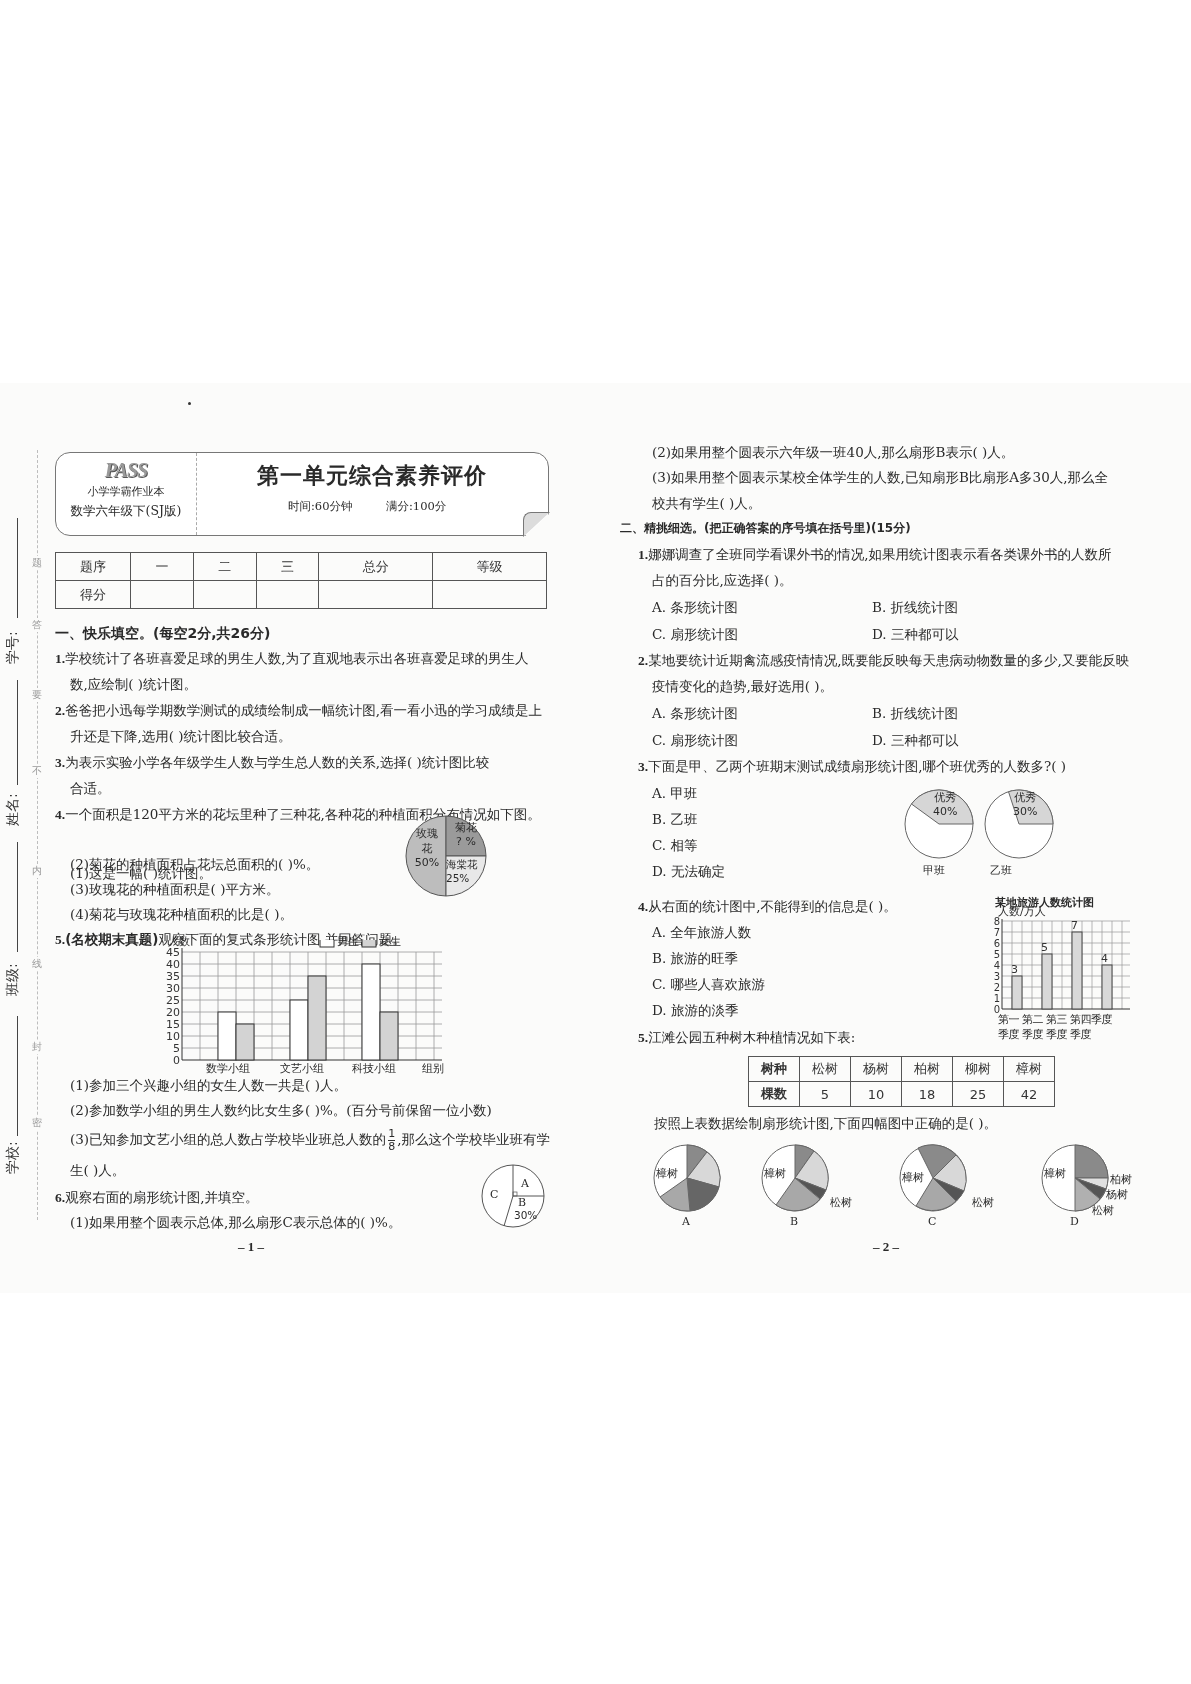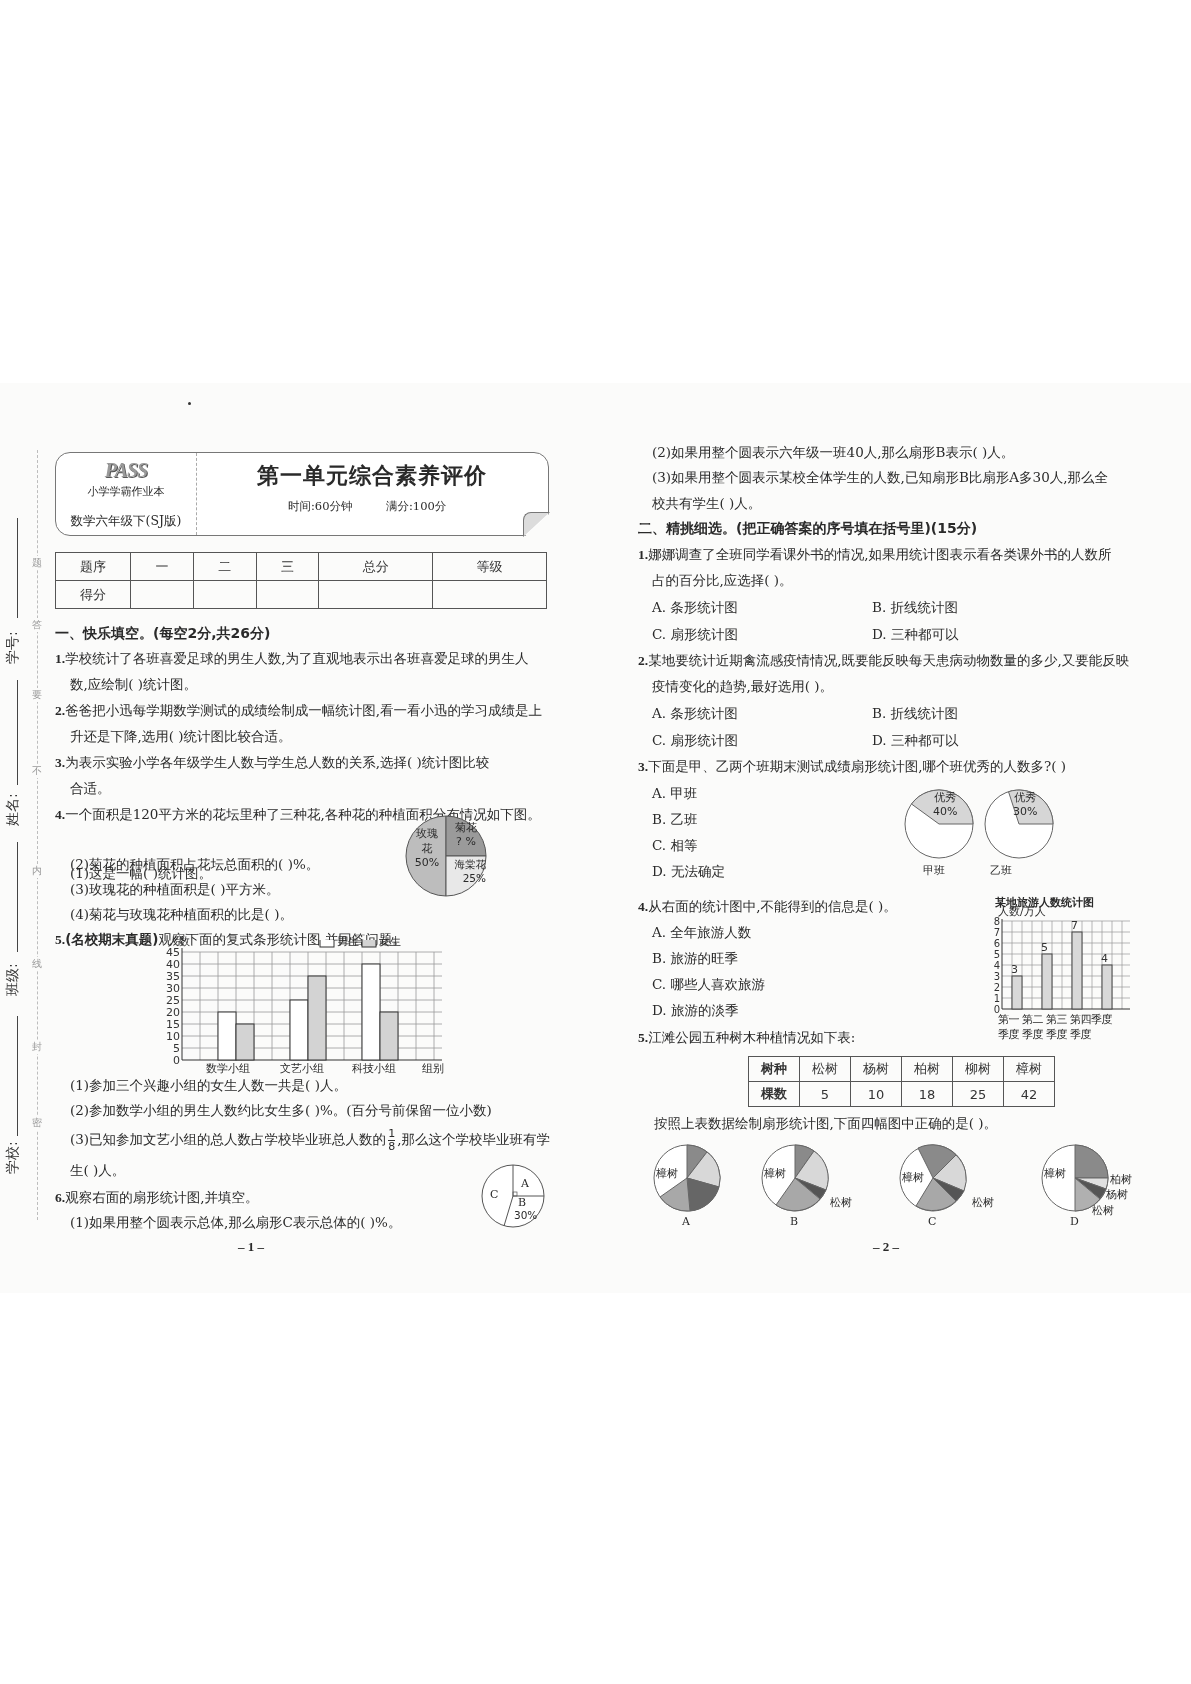--- a/index.html
+++ b/index.html
@@ -55,21 +55,21 @@
   <div class="side-line" style="top:842px;height:110px"></div>
   <div class="side-label" style="top:996px">班级:</div>
   <div class="side-line" style="top:1016px;height:120px"></div>
   <div class="side-label" style="top:1174px">学校:</div>
 </div>
 
 <div class="header-box">
   <div class="header-left">
     <div class="pass-logo">PASS</div>
     <div class="sans" style="font-size:11px;margin-top:2px">小学学霸作业本</div>
-    <div style="font-size:12.5px;margin-top:14px">数学六年级下(SJ版)</div>
+    <div style="font-size:12.5px;margin-top:4px">数学六年级下(SJ版)</div>
   </div>
   <div class="abs" style="left:140px;top:8px;width:352px;text-align:center;font-size:22px;font-weight:bold;font-family:'DejaVu Serif',serif;letter-spacing:1px">第一单元综合素养评价</div>
   <div class="abs" style="left:232px;top:46px;font-size:11.5px">时间:60分钟</div>
   <div class="abs" style="left:330px;top:46px;font-size:11.5px">满分:100分</div>
   <div class="fold-cut"></div>
   <div class="fold"></div>
 </div>
 
 <table class="score">
   <tbody>
@@ -110,21 +110,21 @@
 <div class="abs t" style="left:70px;top:905px">(4)菊花与玫瑰花种植面积的比是(          )。</div>
 
 <div class="abs" style="left:404px;top:814px;width:84px;height:84px">
   <svg width="84" height="84" viewBox="0 0 84 84">
     <path d="M42,42 L42,2 A40,40 0 0 0 42,82 Z" fill="#bdbdbd" stroke="#555" stroke-width="1"></path>
     <path d="M42,42 L42,2 A40,40 0 0 1 82,42 Z" fill="#9a9a9a" stroke="#555" stroke-width="1"></path>
     <path d="M42,42 L82,42 A40,40 0 0 1 42,82 Z" fill="#e8e8e8" stroke="#555" stroke-width="1"></path>
   </svg>
   <div class="abs" style="left:8px;top:12px;font-size:11px;text-align:center;width:30px"><span>玫瑰</span><br><span>花</span><br><span class="sans">50%</span></div>
   <div class="abs" style="left:45px;top:6px;font-size:11px;text-align:center;width:34px"><span>菊花</span><br><span class="sans">? %</span></div>
-  <div class="abs" style="left:42px;top:44px;font-size:10.5px;text-align:right;width:40px"><span>海棠花</span><br><span class="sans">25%</span></div>
+  <div class="abs" style="left:42px;top:44px;font-size:10.5px;text-align:left;width:40px"><span>海棠花</span><br><span class="sans">25%</span></div>
 </div>
 
 <div class="abs t" style="left:55px;top:930px"><span class="num">5.</span><span class="sans bold">(名校期末真题)</span><span>观察下面的复式条形统计图,并回答问题。</span></div>
 
 <div class="abs" style="left:152px;top:940px;width:310px;height:130px">
   <svg width="310" height="130" viewBox="0 0 310 130">
     <g stroke="#9a9a9a" stroke-width="0.8">
       <line x1="30" y1="12" x2="290" y2="12"></line>
         <line x1="30" y1="24" x2="290" y2="24"></line>
         <line x1="30" y1="36" x2="290" y2="36"></line>
@@ -205,21 +205,21 @@
   <div class="abs sans" style="left:34px;top:46px;font-size:10.5px">30%</div>
   <div class="abs" style="left:10px;top:25px;font-size:11px">C</div>
 </div>
 
 <div class="abs page-num" style="left:238px;top:1239px">– 1 –</div>
 
 <div class="abs t" style="left:652px;top:443px">(2)如果用整个圆表示六年级一班40人,那么扇形B表示(          )人。</div>
 <div class="abs t" style="left:652px;top:468px">(3)如果用整个圆表示某校全体学生的人数,已知扇形B比扇形A多30人,那么全</div>
 <div class="abs t" style="left:652px;top:494px">校共有学生(          )人。</div>
 
-<div class="abs t sans bold" style="left:638px;top:519px;font-size:14px">二、精挑细选。(把正确答案的序号填在括号里)(15分)</div>
+<div class="abs t sans bold" style="left:620px;top:519px;font-size:12px">二、精挑细选。(把正确答案的序号填在括号里)(15分)</div>
 
 <div class="abs t" style="left:638px;top:545px"><span class="num">1.</span><span>娜娜调查了全班同学看课外书的情况,如果用统计图表示看各类课外书的人数所</span></div>
 <div class="abs t" style="left:652px;top:571px">占的百分比,应选择(      )。</div>
 <div class="abs t" style="left:652px;top:598px">A. 条形统计图</div>
 <div class="abs t" style="left:872px;top:598px">B. 折线统计图</div>
 <div class="abs t" style="left:652px;top:625px">C. 扇形统计图</div>
 <div class="abs t" style="left:872px;top:625px">D. 三种都可以</div>
 
 <div class="abs t" style="left:638px;top:651px"><span class="num">2.</span><span>某地要统计近期禽流感疫情情况,既要能反映每天患病动物数量的多少,又要能反映</span></div>
 <div class="abs t" style="left:652px;top:677px">疫情变化的趋势,最好选用(      )。</div>

